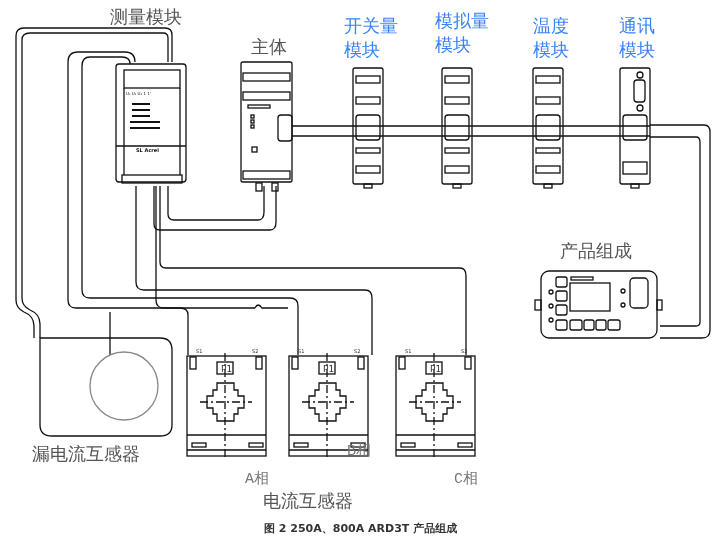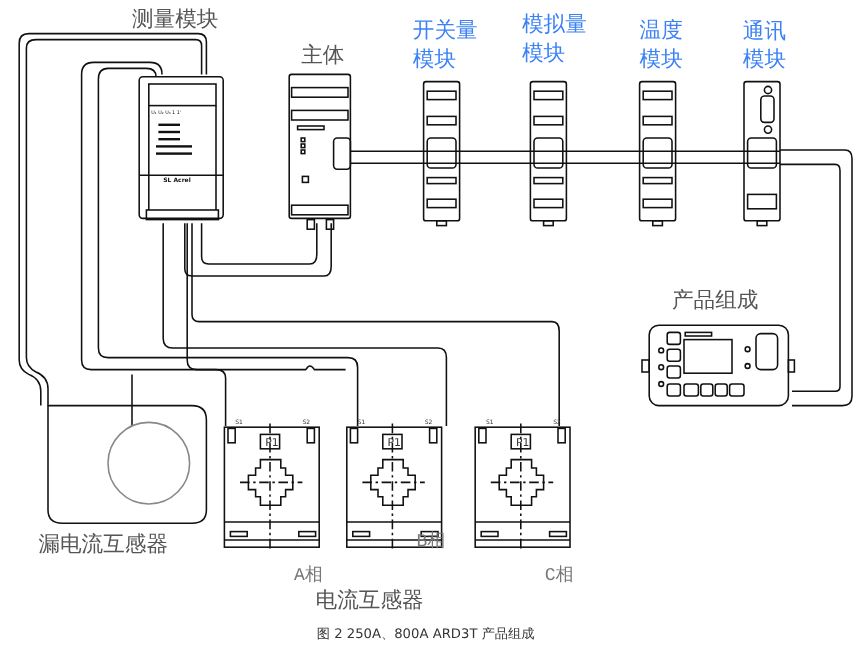--- a/index.html
+++ b/index.html
@@ -1,21 +1,21 @@
 <!DOCTYPE html>
 <html><head>
 <meta charset="utf-8">
 <style>
   html, body { margin: 0; padding: 0; background: #ffffff; }
   body { width: 718px; height: 546px; position: relative; overflow: hidden; font-family: "DejaVu Serif", serif; }
   #diagram { position: absolute; left: 0; top: 0; width: 718px; height: 546px; }
   .lbl { position: absolute; font-family: "DejaVu Serif", "Liberation Serif", serif; color: #555; font-size: 18px; line-height: 22px; white-space: nowrap; }
   .lbl2 { position: absolute; font-family: "DejaVu Serif", "Liberation Serif", serif; color: #3b82f6; font-size: 18px; line-height: 24px; white-space: nowrap; }
   .phase { position: absolute; font-family: Liberation Mono, monospace; color: #777; font-size: 15px; margin-left: 31px; }
-  .caption { position: absolute; left: 264px; top: 521px; font-family: "DejaVu Sans", sans-serif; font-weight: normal; font-size: 11px; color: #333; white-space: nowrap; }
+  .caption { position: absolute; left: 264px; top: 521px; font-family: "DejaVu Sans", sans-serif; font-weight: bold; font-size: 11px; color: #333; white-space: nowrap; }
   svg text { font-family: "DejaVu Sans", sans-serif; }
 </style>
 </head>
 <body>
 
 <svg id="diagram" viewBox="0 0 718 546" xmlns="http://www.w3.org/2000/svg">
   <g fill="none" stroke="#111" stroke-width="1.3">
 
     <g>
 

